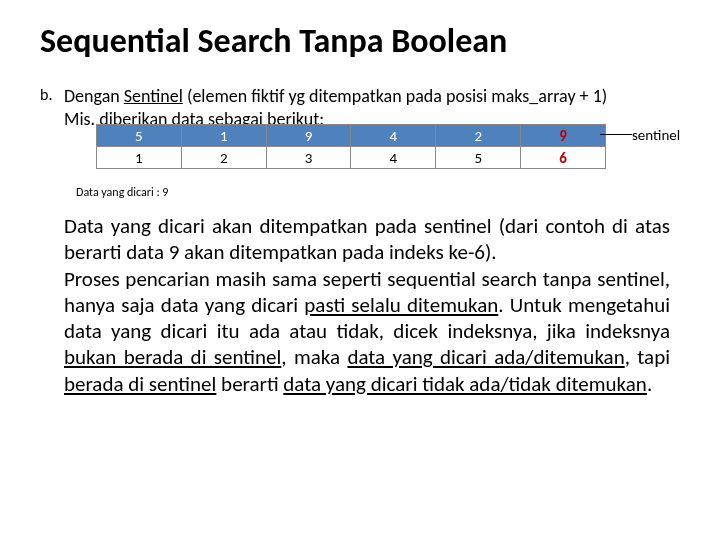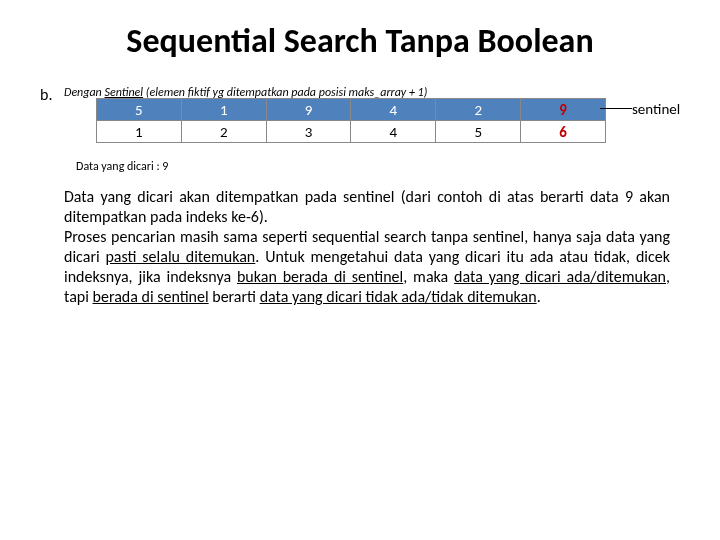--- a/index.html
+++ b/index.html
@@ -8,26 +8,25 @@
     height: 540px;
     background: #fff;
     font-family: Calibri, Arial, sans-serif;
     color: #000;
     padding: 20px 40px;
     position: relative;
   }
   .title {
     font-size: 34px;
     font-weight: bold;
-    text-align: center;
     margin-bottom: 24px;
   }
   .intro-row { display: flex; }
   .list-marker { width: 24px; font-size: 16px; }
-  .intro-body { flex: 1; font-size: 12px; line-height: 1.25; font-style: italic; }
+  .intro-body { flex: 1; font-size: 18px; line-height: 1.25; }
   .table-wrap { position: relative; margin-top: -6px; }
   table {
     border-collapse: collapse;
     margin-left: 56px;
     width: 510px;
     table-layout: fixed;
   }
   td {
     border: 1px solid #888;
     text-align: center;
@@ -50,37 +49,38 @@
     top: 10px;
     width: 32px;
     height: 1px;
     background: #000;
   }
   .search-label {
     margin: 16px 0 14px 36px;
     font-size: 12px;
   }
   .para {
-    font-size: 16px;
+    font-size: 21px;
     line-height: 1.25;
     margin-left: 24px;
     margin-right: 10px;
     text-align: justify;
   }
   .u { text-decoration: underline; }
 </style>
 </head>
 <body>
 
 <div class="title">Sequential Search Tanpa Boolean</div>
 
 <div class="intro-row">
   <div class="list-marker">b.</div>
   <div class="intro-body">
     <span>Dengan </span><span class="u">Sentinel</span><span> (elemen fiktif yg ditempatkan pada posisi maks_array + 1)</span><br>
+    <span>Mis. diberikan data sebagai berikut:</span>
   </div>
 </div>
 
 <div class="table-wrap">
   <table>
     <tbody>
         <tr class="data-row">
       <td>5</td>
       <td>1</td>
       <td>9</td>

